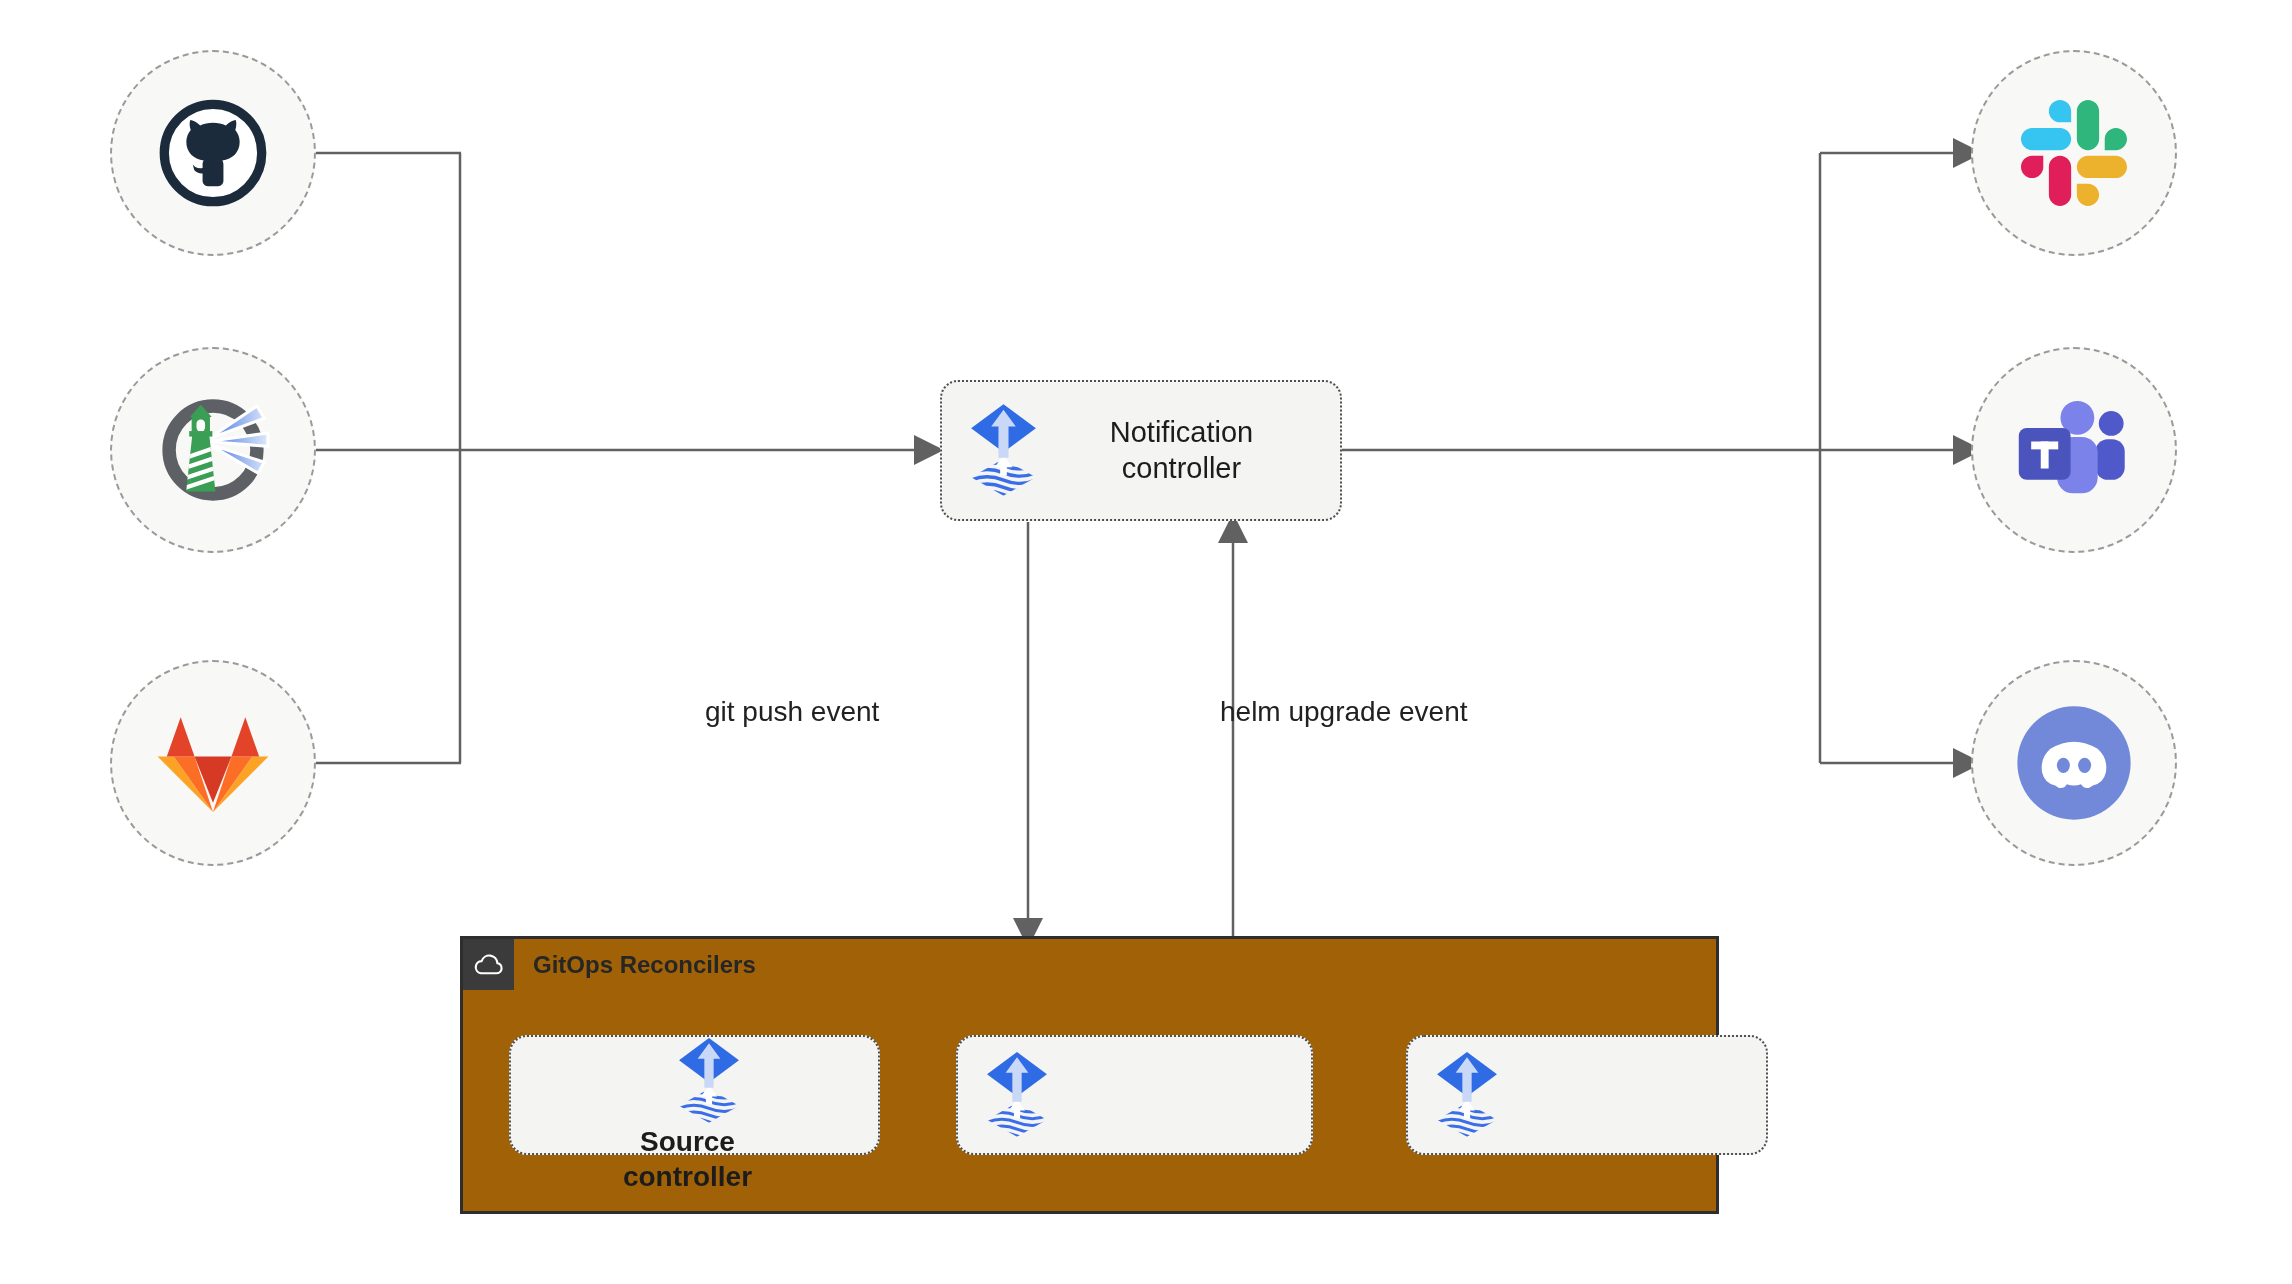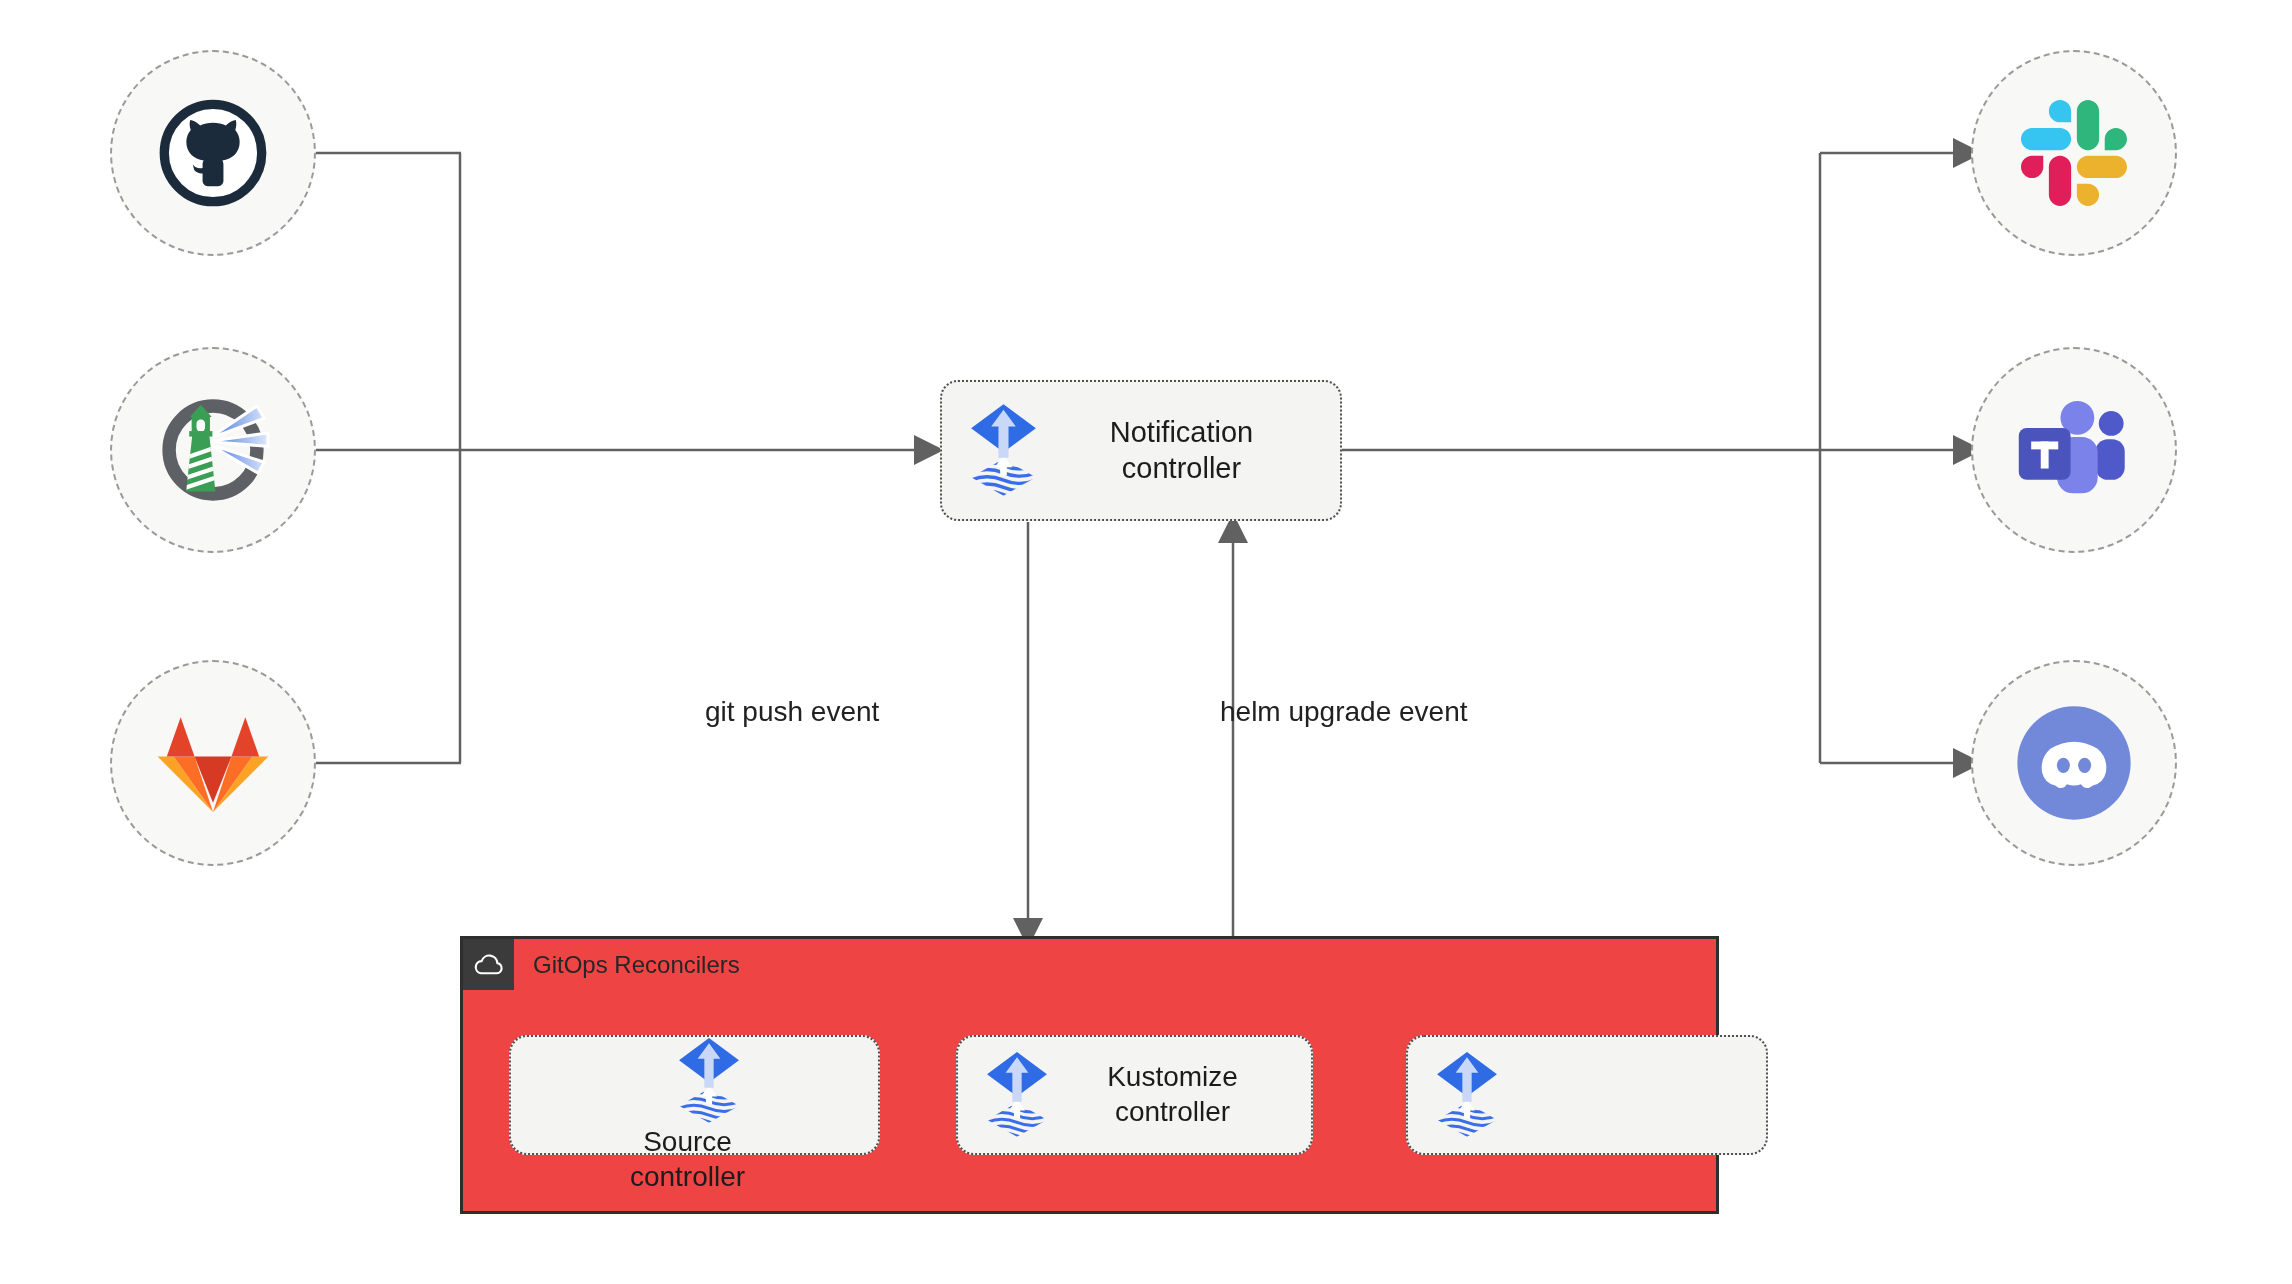--- a/index.html
+++ b/index.html
@@ -22,21 +22,21 @@
   .ctrl-box .flux-wrap { margin-left:28px; flex:0 0 auto; display:flex; }
   .ctrl-label-area { flex:1; display:flex; justify-content:center; padding-right:14px; }
   .ctrl-label {
     width:min-content; text-align:center; font-size:29px; line-height:1.24;
     color:#1c1c1c; white-space:normal;
   }
   .ctrl-box.small .ctrl-label { font-size:28px; }
   
   .gitops-box {
     position:absolute; left:460px; top:936px; width:1259px; height:278px;
-    box-sizing:border-box; border:3px solid #2e2e2e; background:#ef4444;
+    box-sizing:border-box; border:3px solid #2e2e2e; background:#a16207;font-weight:bold;
   }
   .gitops-badge {
     position:absolute; left:0; top:0; width:51px; height:51px; background:#3b3b3b;
     display:flex; align-items:center; justify-content:center;
   }
   .gitops-title {
     position:absolute; left:70px; top:0; height:51px; display:flex; align-items:center;
     font-size:24px; color:#262626;
   }
   
@@ -228,23 +228,20 @@
         <span class="ctrl-label">Source controller</span>
       </span>
     </div>
 
     <div class="ctrl-box small" style="left:493px; top:96px; width:357px; height:120px;">
       <span class="flux-wrap">
         <svg width="62" height="88">
             <use href="#sym-flux"></use>
           </svg>
       </span>
-      <span class="ctrl-label-area">
-        <span class="ctrl-label">Kustomize controller</span>
-      </span>
     </div>
 
     <div class="ctrl-box small" style="left:943px; top:96px; width:362px; height:120px;">
       <span class="flux-wrap">
         <svg width="62" height="88">
             <use href="#sym-flux"></use>
           </svg>
       </span>
     </div>
   </div>

